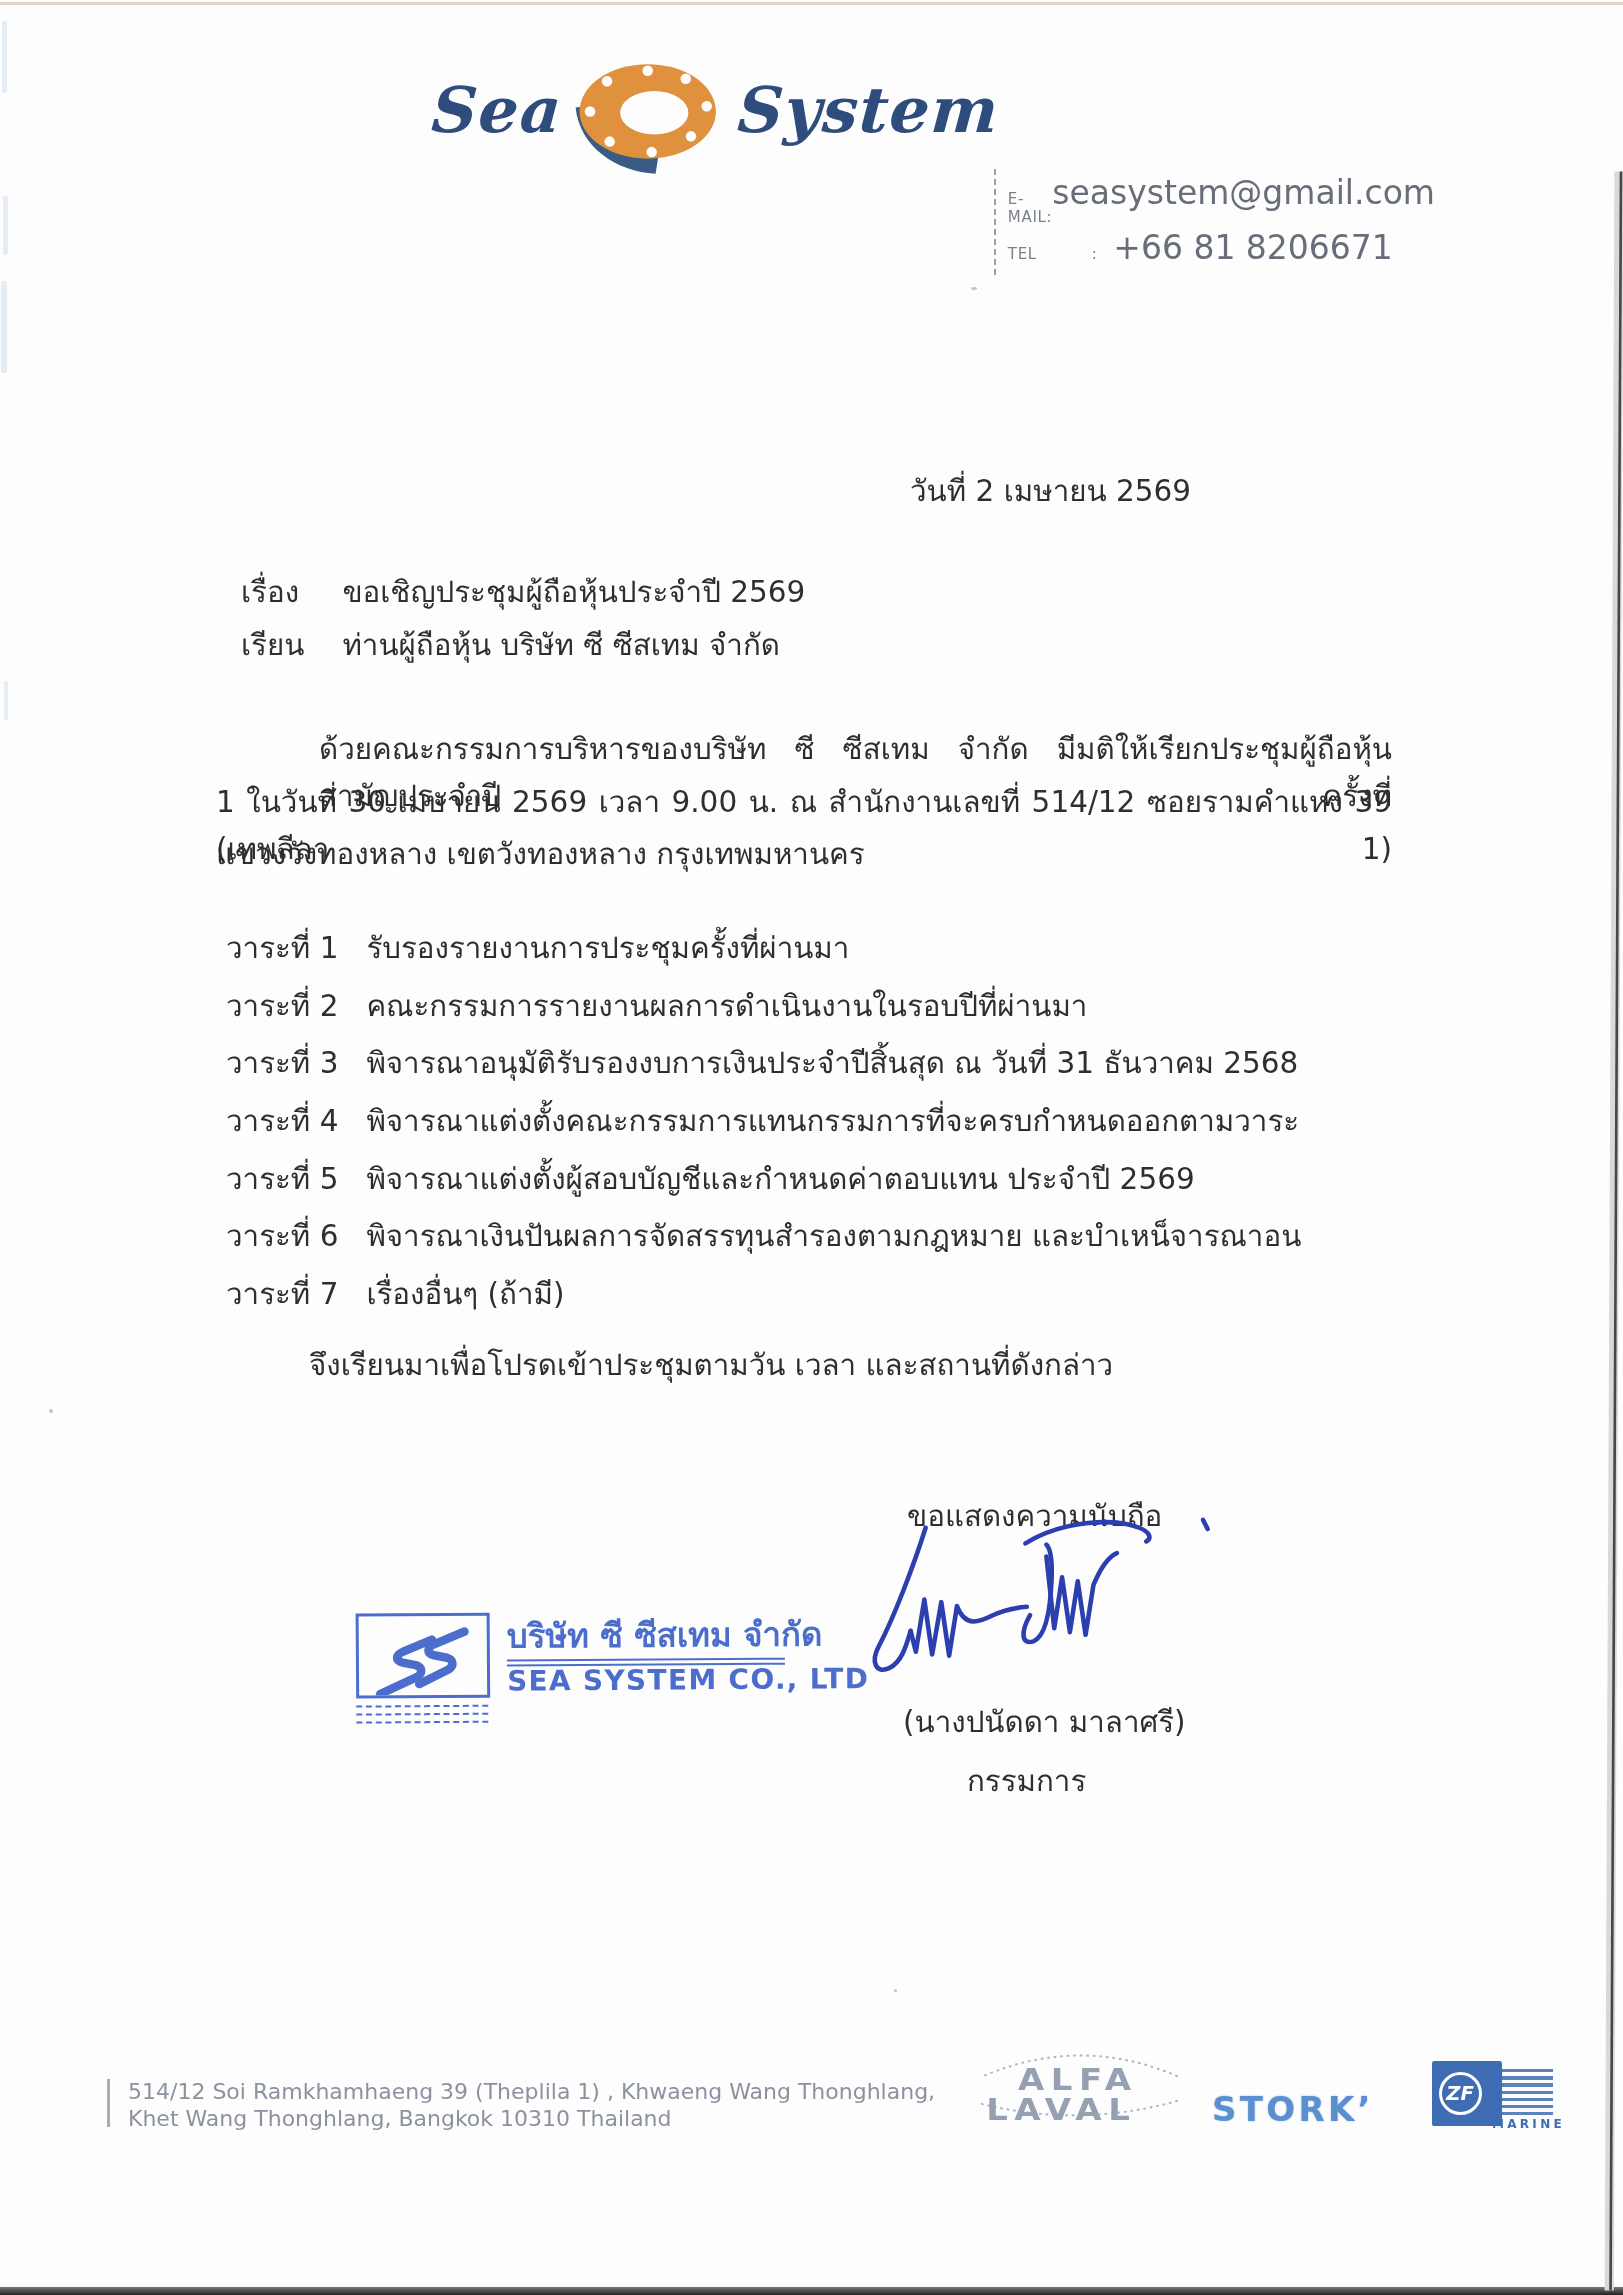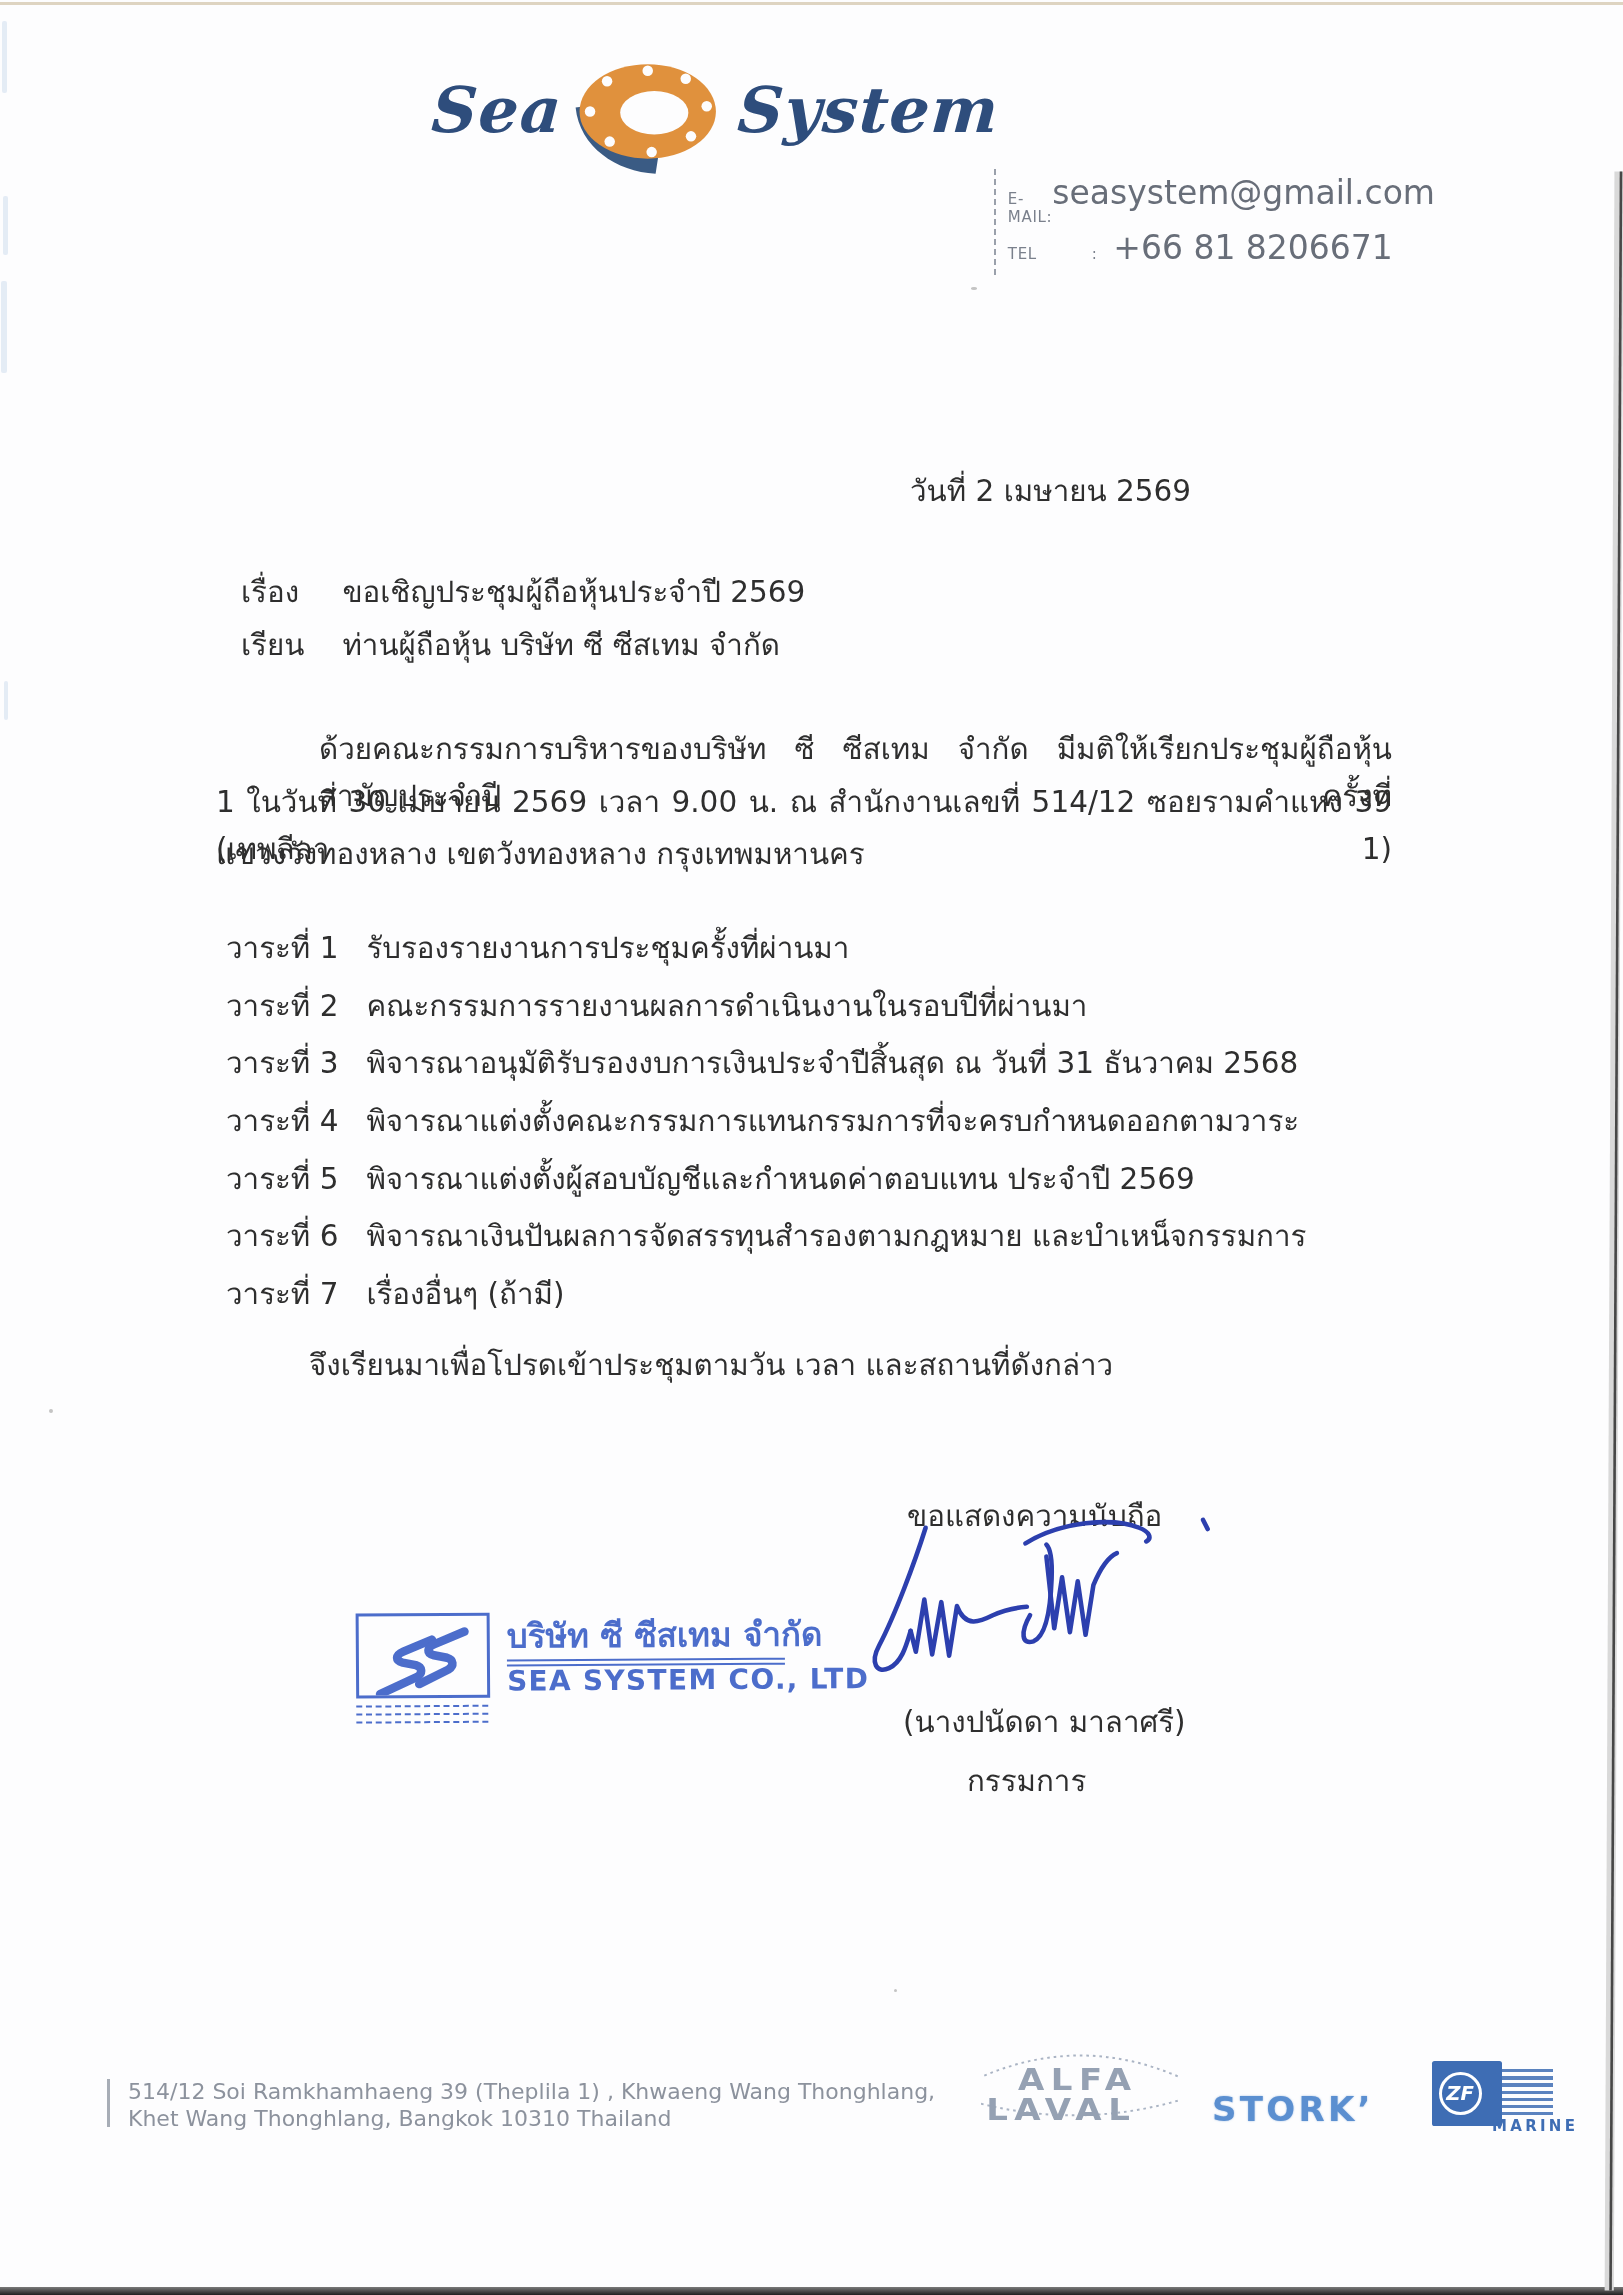--- a/index.html
+++ b/index.html
@@ -32,21 +32,21 @@
   .alfa{color:#95a1b3;font-weight:bold;letter-spacing:6.5px;line-height:.95;
         font-size:34px;transform:scaleY(.88);}
   .stork{color:#5b8fd0;font-weight:bold;font-size:34px;letter-spacing:3.3px;
          text-shadow:0 0 2px rgba(91,143,208,.6);}
   .zfbox{position:absolute;left:0;top:0;width:70px;height:65px;background:#3e6db4;border-radius:2.6px;}
   .zfring{position:absolute;left:6.5px;top:11px;width:37px;height:37px;border:3.3px solid #fff;border-radius:50%;
           display:flex;align-items:center;justify-content:center;color:#fff;font-weight:bold;
           font-style:italic;font-size:19.6px;}
   .zfstripes{position:absolute;left:58px;top:7.9px;width:63px;height:46px;
              background:repeating-linear-gradient(#3e6db4 0 3.3px,transparent 3.3px 7.2px);opacity:.85;}
-  .zfsub{position:absolute;left:60px;top:56px;font-size:15px;letter-spacing:3.3px;color:#3e6db4;font-weight:bold;}
+  .zfsub{position:absolute;left:60px;top:56px;font-size:12px;letter-spacing:3.3px;color:#3e6db4;font-weight:bold;}
   
   .topedge{left:0;top:2px;width:1623px;height:2.6px;background:#d8ccb6;opacity:.85;}
   .botedge{left:0;top:2287px;width:1623px;height:8.5px;background:linear-gradient(#7a7a7a,#161616);}
   .smudge{background:#dbe6f2;opacity:.75;border-radius:2px;}
   .speck{background:#c4c4c4;border-radius:50%;}
 </style>
 </head>
 <body>
 
 <div class="page">
@@ -112,21 +112,21 @@
   <div class="abs t" style="left:226px;top:1097px;">
     <span class="agenda-label">วาระที่ 4</span>
     <span>พิจารณาแต่งตั้งคณะกรรมการแทนกรรมการที่จะครบกำหนดออกตามวาระ</span>
   </div>
   <div class="abs t" style="left:226px;top:1155px;">
     <span class="agenda-label">วาระที่ 5</span>
     <span>พิจารณาแต่งตั้งผู้สอบบัญชีและกำหนดค่าตอบแทน ประจำปี 2569</span>
   </div>
   <div class="abs t" style="left:226px;top:1212px;">
     <span class="agenda-label">วาระที่ 6</span>
-    <span>พิจารณาเงินปันผลการจัดสรรทุนสำรองตามกฎหมาย และบำเหน็จกรรมการ</span>
+    <span>พิจารณาเงินปันผลการจัดสรรทุนสำรองตามกฎหมาย และบำเหน็จารณาอน</span>
   </div>
   <div class="abs t" style="left:226px;top:1270px;">
     <span class="agenda-label">วาระที่ 7</span>
     <span>เรื่องอื่นๆ (ถ้ามี)</span>
   </div>
 
   <div class="abs t" style="left:309px;top:1341px;">จึงเรียนมาเพื่อโปรดเข้าประชุมตามวัน เวลา และสถานที่ดังกล่าว</div>
 
   <div class="abs t" style="left:907px;top:1492px;">ขอแสดงความนับถือ</div>
 

